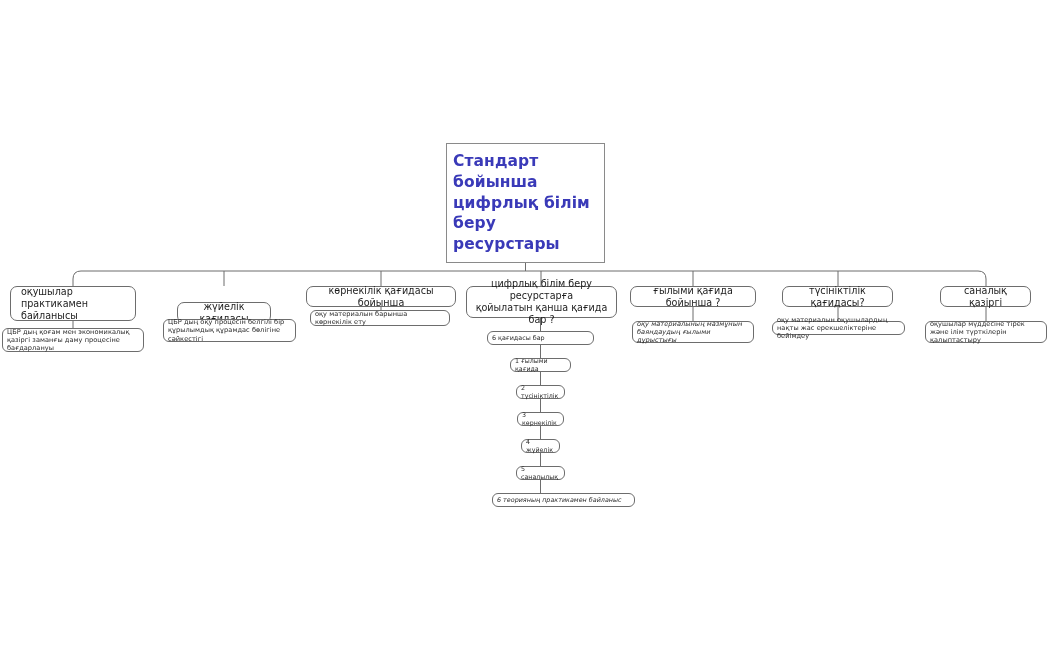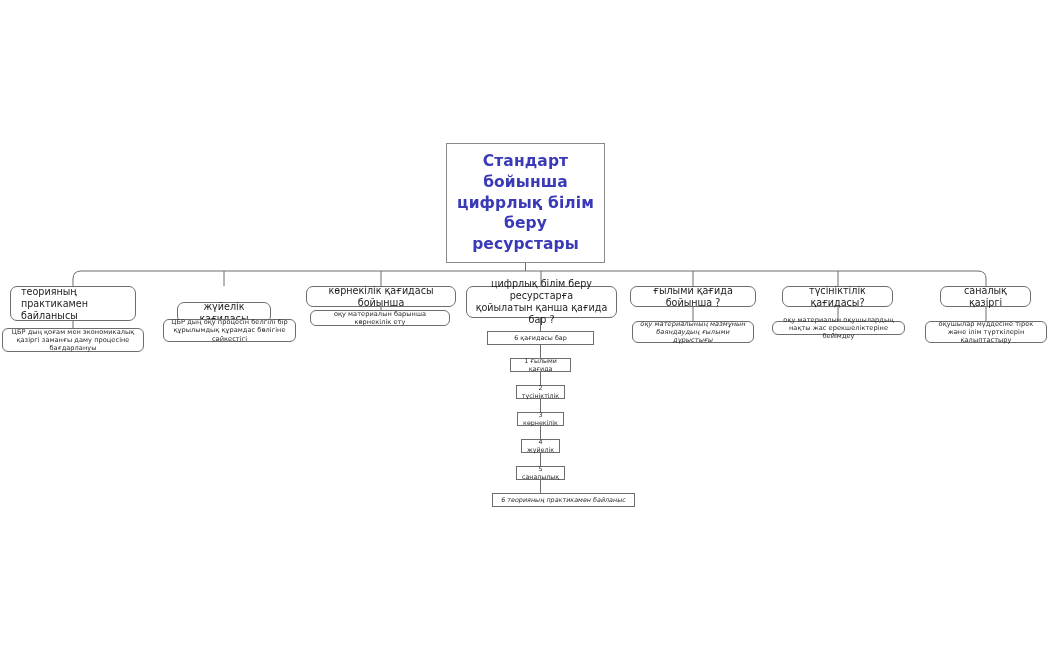--- a/index.html
+++ b/index.html
@@ -29,21 +29,21 @@
     pointer-events: none;
   }
   .node {
     position: absolute;
     box-sizing: border-box;
     background: #ffffff;
     border: 1px solid #6d6d6d;
     display: flex;
     align-items: center;
     justify-content: center;
-    text-align: center;
+    text-align: left;
     line-height: 1.25;
   }
   .node.root {
     border-radius: 0;
     border: 1px solid #8a8a8a;
     color: #3A3AB8;
     font-weight: bold;
     font-size: 15.5px;
     line-height: 1.35;
     letter-spacing: 0.1px;
@@ -62,21 +62,21 @@
     padding-left: 10px;
   }
   .node.leaf {
     border-radius: 6px;
     font-size: 6.6px;
     color: #2b2b2b;
     padding: 2px 4px;
     letter-spacing: 0.05px;
   }
   .node.chain {
-    border-radius: 0;
+    border-radius: 6px;
     font-size: 6.3px;
     color: #2b2b2b;
     padding: 2px 4px;
   }
   .node.chain.wide {
     font-size: 6.4px;
   }
   .node-text {
     display: block;
     width: 100%;
@@ -111,21 +111,21 @@
       <line x1="986" y1="279" x2="986" y2="286" stroke="#6d6d6d" stroke-width="1"></line>
       <line x1="986" y1="307" x2="986" y2="321" stroke="#6d6d6d" stroke-width="1"></line>
     </svg>
 
   <div class="node root" id="root-node" style="left: 446px; top: 143px; width: 159px; height: 120px; color: rgb(58, 58, 184); border-color: rgb(138, 138, 138); background: rgb(255, 255, 255);">
     <span class="node-text" id="root-label">Стандарт<br>бойынша<br>цифрлық білім<br>беру<br>ресурстары</span>
   </div>
 
   <div id="nodes-host">
       <div class="node level2 multiline" style="left: 10px; top: 286px; width: 126px; height: 35px;">
-        <span class="node-text">теорияның практикамен байланысы</span>
+        <span class="node-text">оқушылар практикамен байланысы</span>
       </div>
       <div class="node leaf" style="left: 2px; top: 328px; width: 142px; height: 24px;">
         <span class="node-text">ЦБР дың қоғам мен экономикалық қазіргі заманғы даму процесіне бағдарлануы</span>
       </div>
       <div class="node level2" style="left: 177px; top: 286px; width: 94px; height: 21px; margin-top: 16px;">
         <span class="node-text">жүйелік қағидасы</span>
       </div>
       <div class="node leaf" style="left: 163px; top: 319px; width: 133px; height: 23px;">
         <span class="node-text">ЦБР дың оқу процесін белгілі бір құрылымдық құрамдас бөлігіне сәйкестігі</span>
       </div>

